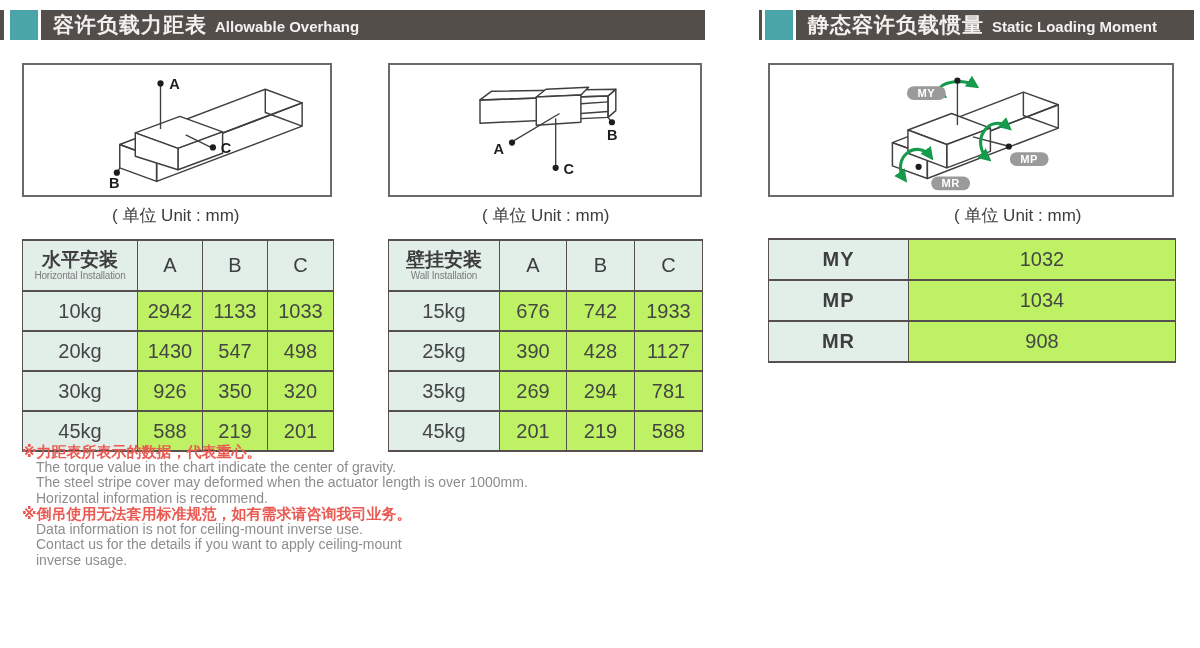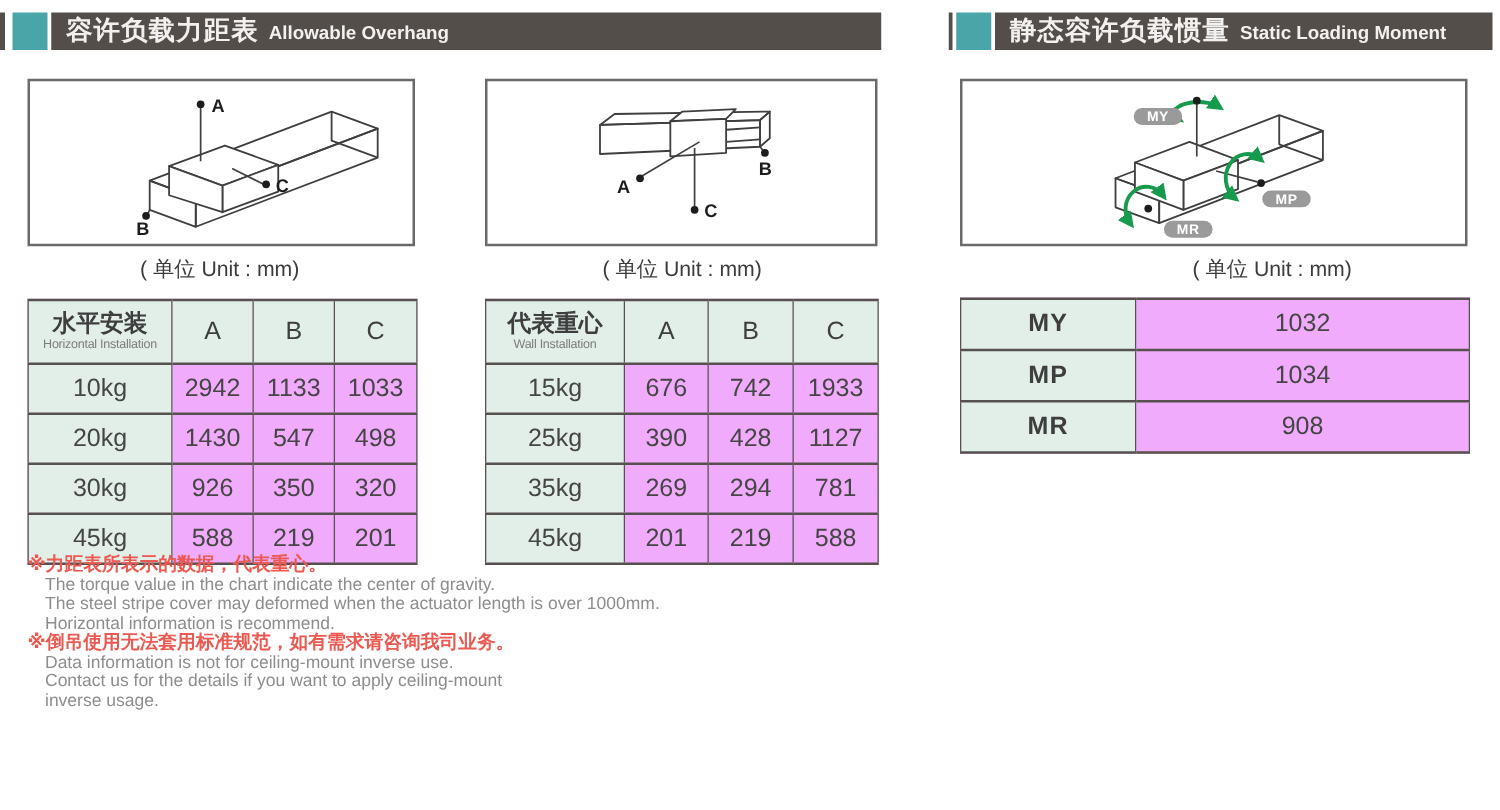--- a/index.html
+++ b/index.html
@@ -17,21 +17,21 @@
   
   .dbox{position:absolute;top:63px;height:134px;border:2px solid #6a6a6a;background:#fff;box-sizing:border-box;}
   .dbox svg{display:block;width:100%;height:100%;}
   svg text{font-family:"Liberation Sans","DejaVu Sans",sans-serif;}
 
   
   .unit{position:absolute;top:204px;height:24px;width:220px;
         font-size:17px;color:#3c3c3c;white-space:nowrap;}
 
   
-  table{border-collapse:collapse;table-layout:fixed;position:absolute;background:#f0abfc;}
+  table{border-collapse:collapse;table-layout:fixed;position:absolute;background:#bef264;}
   td,th{border:solid #56514e;border-width:2px 1px;padding:0;text-align:center;vertical-align:middle;
         font-weight:normal;color:#454545;}
   .mint{background:#e2efe8;}
   .t-left{left:22px;top:239px;width:311px;}
   .t-mid{left:388px;top:239px;width:314px;}
   .t-right{left:768px;top:238px;width:407px;}
   .hdr-row td{height:49px;}
   .data-row td{height:38px;font-size:20px;}
   .t-right td{height:39px;font-size:20px;}
   .hdr-zh{font-size:19px;font-weight:600;color:#3e3e3e;line-height:20px;}
@@ -224,21 +224,21 @@
   <table class="t-mid">
     <colgroup>
         <col style="width:111px">
         <col style="width:67px">
         <col style="width:68px">
         <col style="width:68px">
       </colgroup>
     <tbody>
         <tr class="hdr-row">
       <td class="mint">
-        <div class="hdr-zh">代表重心</div>
+        <div class="hdr-zh">壁挂安装</div>
         <div class="hdr-en">Wall Installation</div>
       </td>
       <td class="mint hdr-abc">A</td>
       <td class="mint hdr-abc">B</td>
       <td class="mint hdr-abc">C</td>
     </tr>
     <tr class="data-row">
       <td class="mint load">15kg</td>
       <td>676</td>
       <td>742</td>

